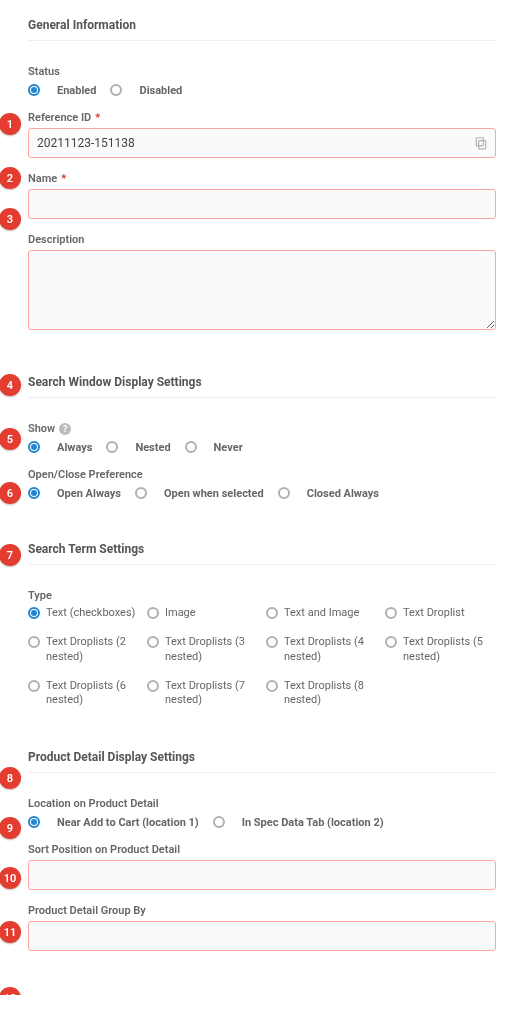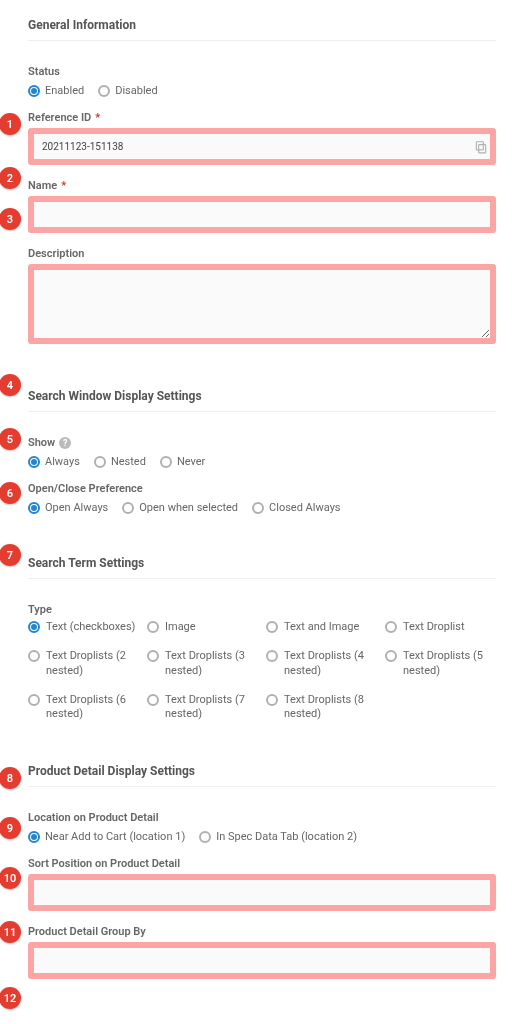--- a/index.html
+++ b/index.html
@@ -34,42 +34,43 @@
     color: #666;
     margin-bottom: 4px;
     display: flex;
     align-items: center;
     gap: 4px;
     text-align: center;
   }
   .req { color: #d93025; font-weight: 700; }
   input[type=text], textarea {
     width: 100%;
-    border: 6px solid #fca5a5;
+    border: 1px solid #fca5a5;
     background: #fafafa;
     border-radius: 3px;
     padding: 7px 8px;
-    font-size: 10px;
+    font-size: 12px;
     color: #444;
     font-family: inherit;
   }
   textarea { height: 80px; resize: both; }
   .radio-row {
     display: flex;
     flex-wrap: wrap;
     gap: 10px 14px;
     align-items: center;
     font-size: 11px;
     color: #666;
     margin-top: 6px;
   }
   .radio-opt {
     display: flex;
-    align-items: flex-end;
-    gap: 5px;
+    align-items: flex-start;
+    gap: 17px;
+    font-weight: bold;
   }
   .rdot {
     width: 12px; height: 12px; border-radius: 50%;
     border: 2px solid #b0b0b0;
     background: #fff;
     display: inline-flex; align-items: center; justify-content: center;
     flex-shrink: 0;
   }
   .rdot.checked { border-color: #2185d0; }
   .rdot.checked::after {

